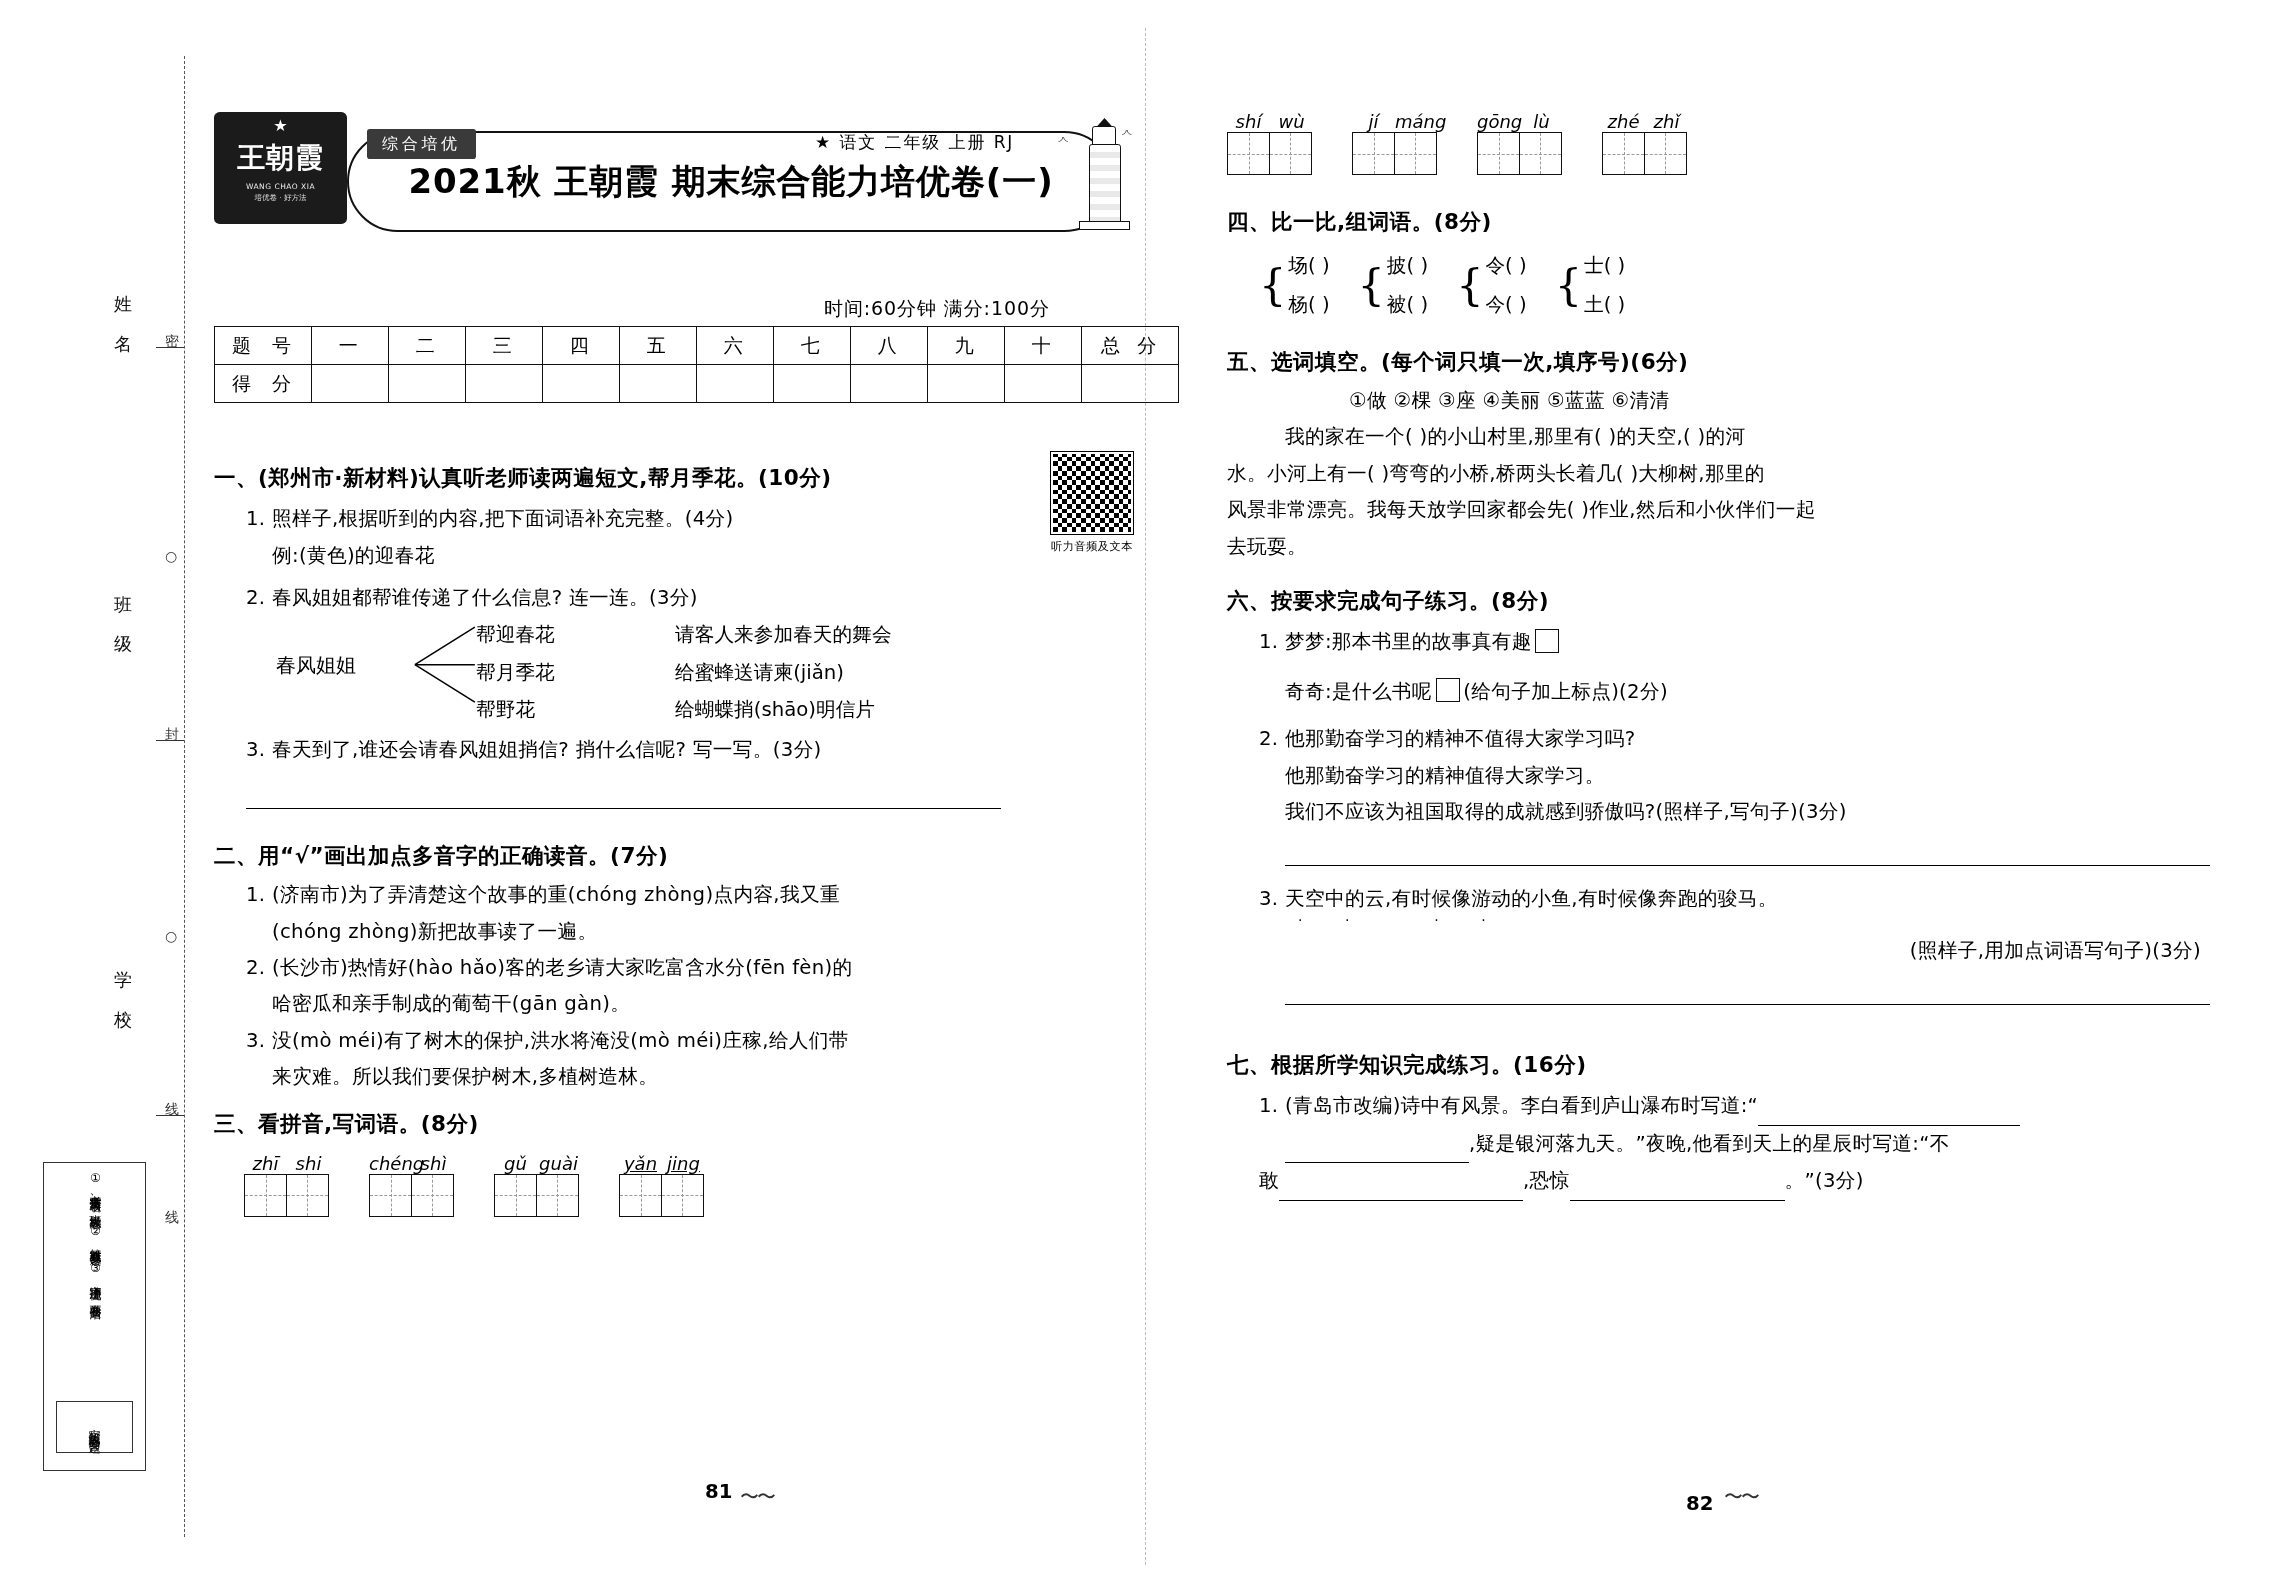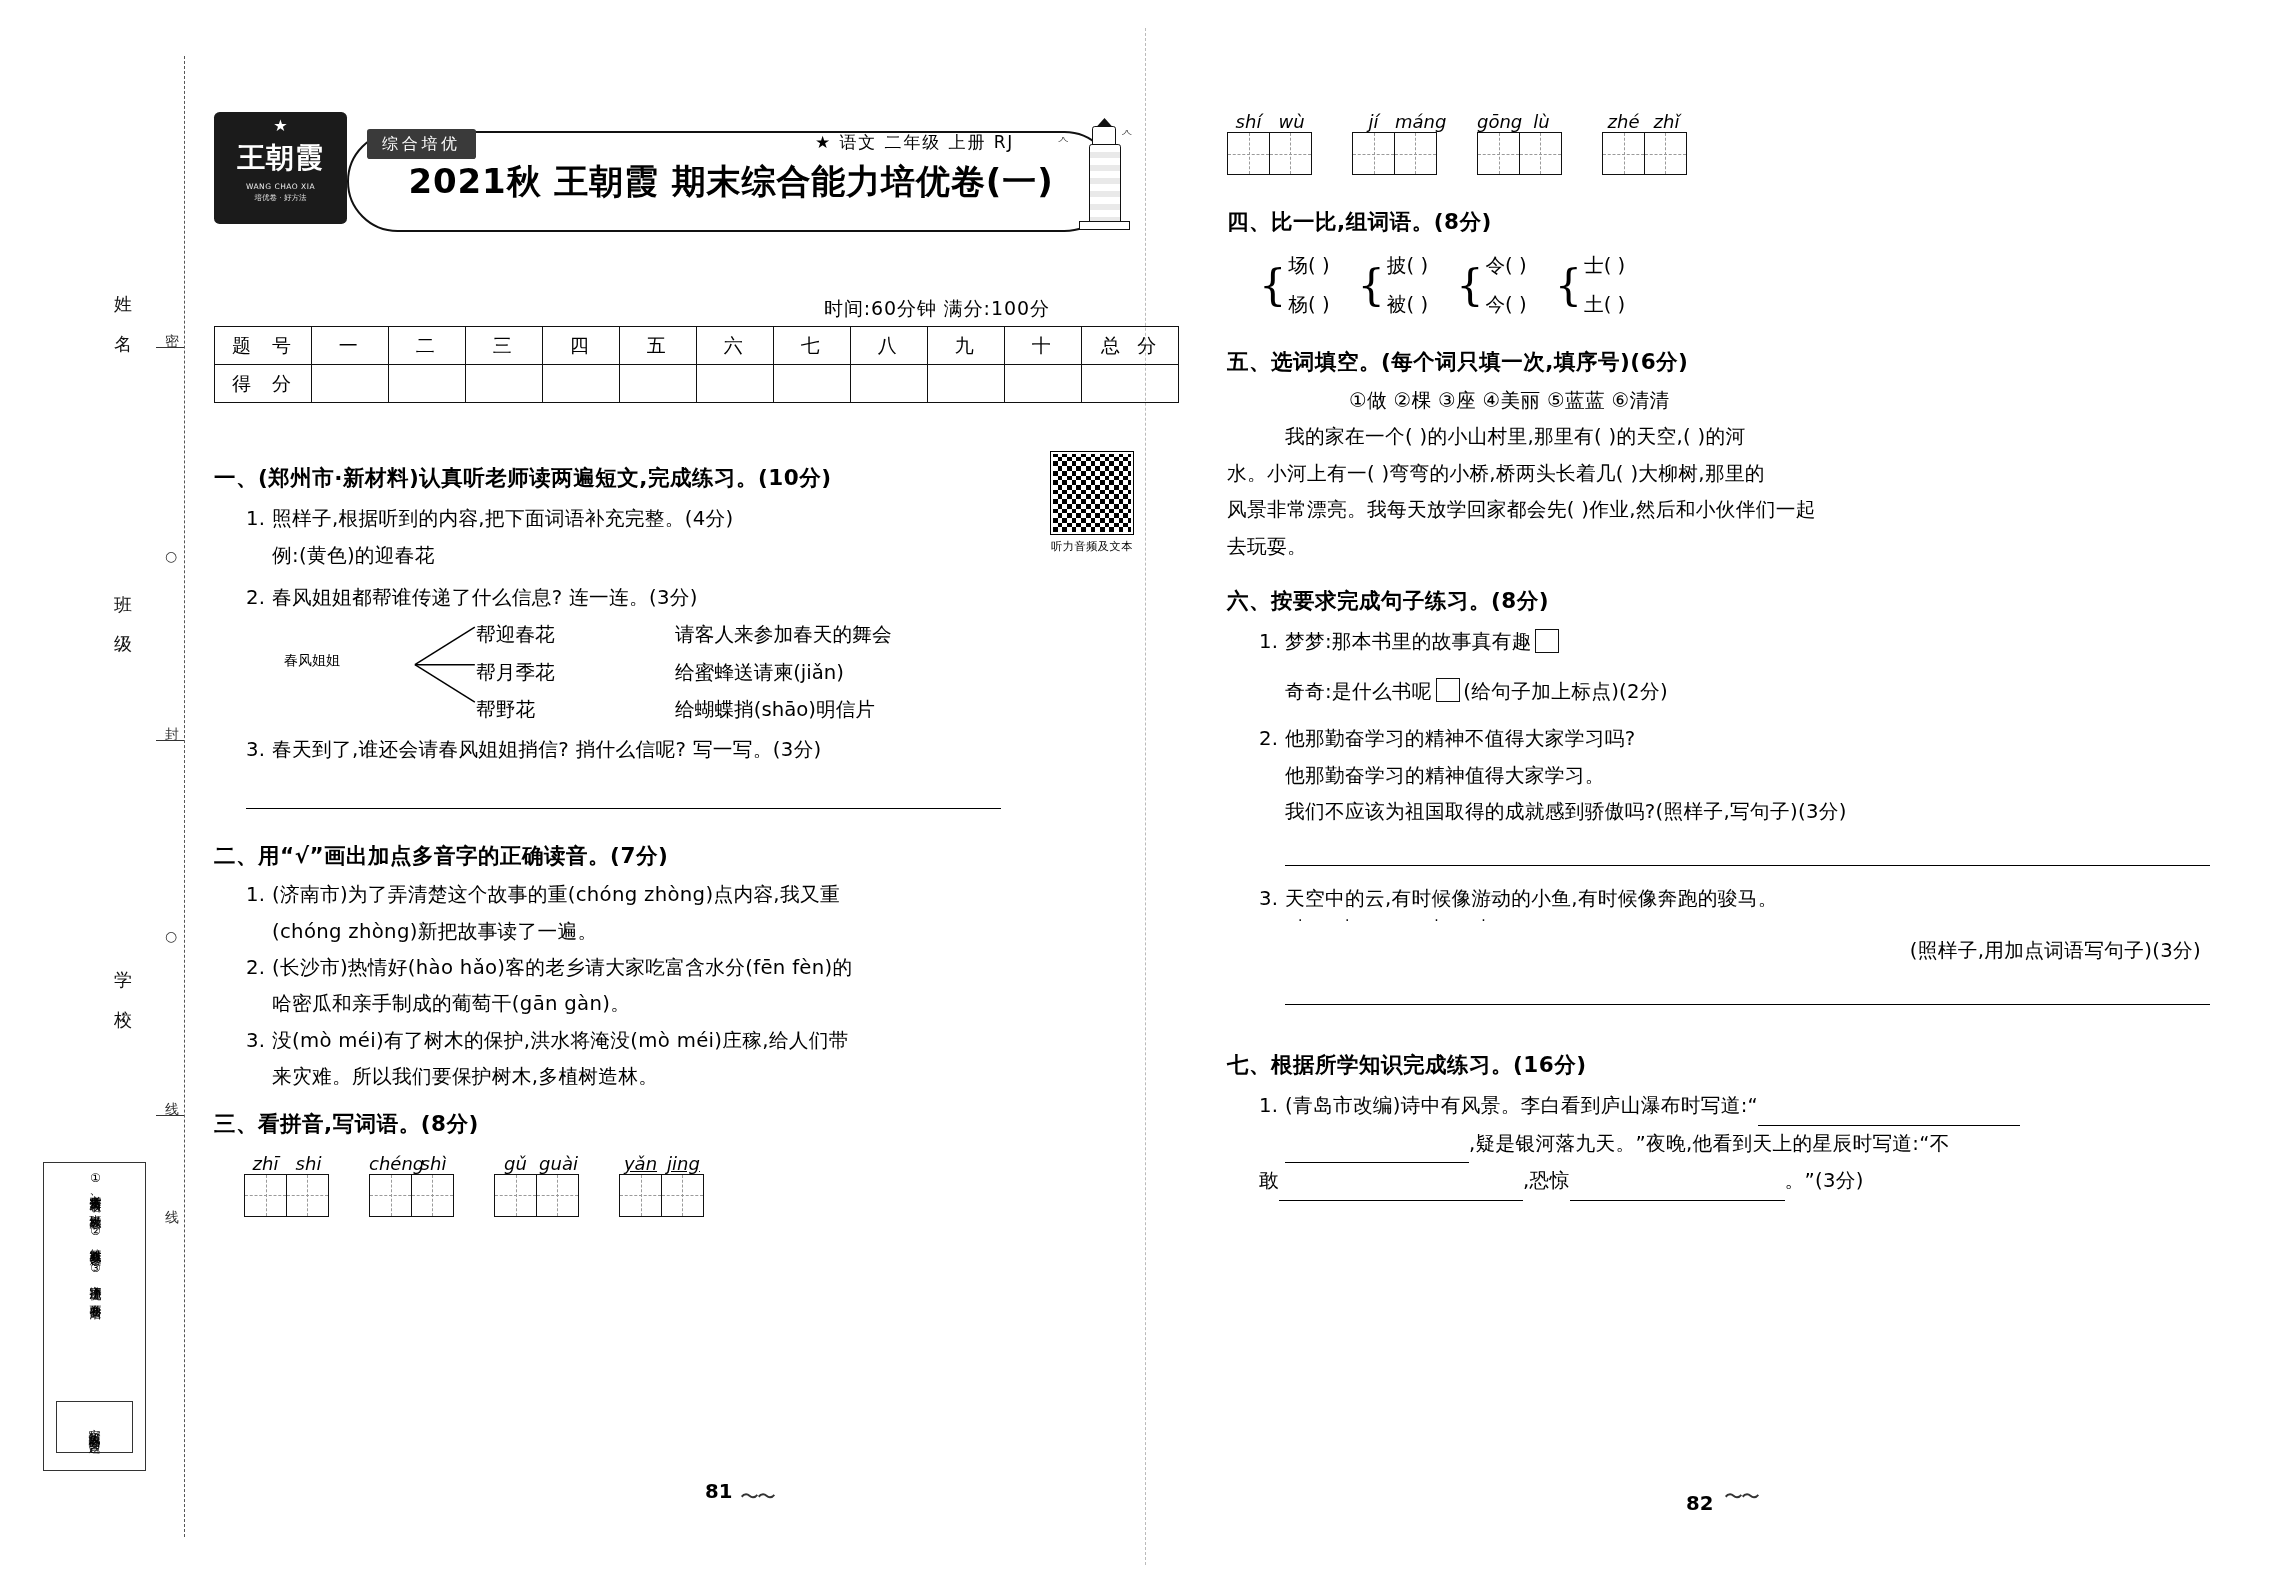--- a/index.html
+++ b/index.html
@@ -175,21 +175,21 @@
   .grid-group .pinyin-row span { width:43px; text-align:center; display:inline-block; }
 
   
   .pairs { display:flex; gap:0; }
   .pairgrp { display:flex; align-items:center; margin-right:28px; font-size:19.7px; }
   .brace { font-size:43px; line-height:1; margin-right:1.9px; font-family:"DejaVu Serif", serif; }
   .pairtxt div { line-height:1.95; white-space:nowrap; }
 
   
   .connect { position:relative; height:103px; }
-  .connect .lhs { position:absolute; left:12px; top:36px; font-size:14px;}
+  .connect .lhs { position:absolute; left:4px; top:36px; font-size:20px;}
   .connect .items { position:absolute; left:204px; top:0; font-size:19.7px; line-height:1.9;}
   .connect .rights { position:absolute; left:403px; top:0; font-size:19.7px; line-height:1.9;}
   .connect svg { position:absolute; left:141px; top:0; }
 
   .ans-line { border-bottom:1.5px solid #000; }
 
   .pagenum {
     position:absolute; font-size:19.7px; font-weight:bold;
   }
   .wave { position:absolute; font-size:19px; color:#333; letter-spacing:-1.9px;}
@@ -283,21 +283,21 @@
       <td></td>
       <td></td>
       <td></td>
       <td class="total"></td>
     </tr>
   </tbody>
     </table>
 
   <div class="col" style="left:214px; top:463px; width:806px;">
 
-    <div class="sec-title">一、(郑州市·新材料)认真听老师读两遍短文,完成练习。(10分)</div>
+    <div class="sec-title">一、(郑州市·新材料)认真听老师读两遍短文,帮月季花。(10分)</div>
 
     <div class="q ind1" style="margin-top:9.4px;">1. 照样子,根据听到的内容,把下面词语补充完整。(4分)</div>
     <div class="q ind2">例:(黄色)的迎春花</div>
 
     <div class="q ind1" style="margin-top:5.6px;">2. 春风姐姐都帮谁传递了什么信息? 连一连。(3分)</div>
 
     <div class="connect ind2" style="height:114px;">
       <div class="lhs">春风姐姐</div>
       <div class="items">
         <div>帮迎春花</div>

